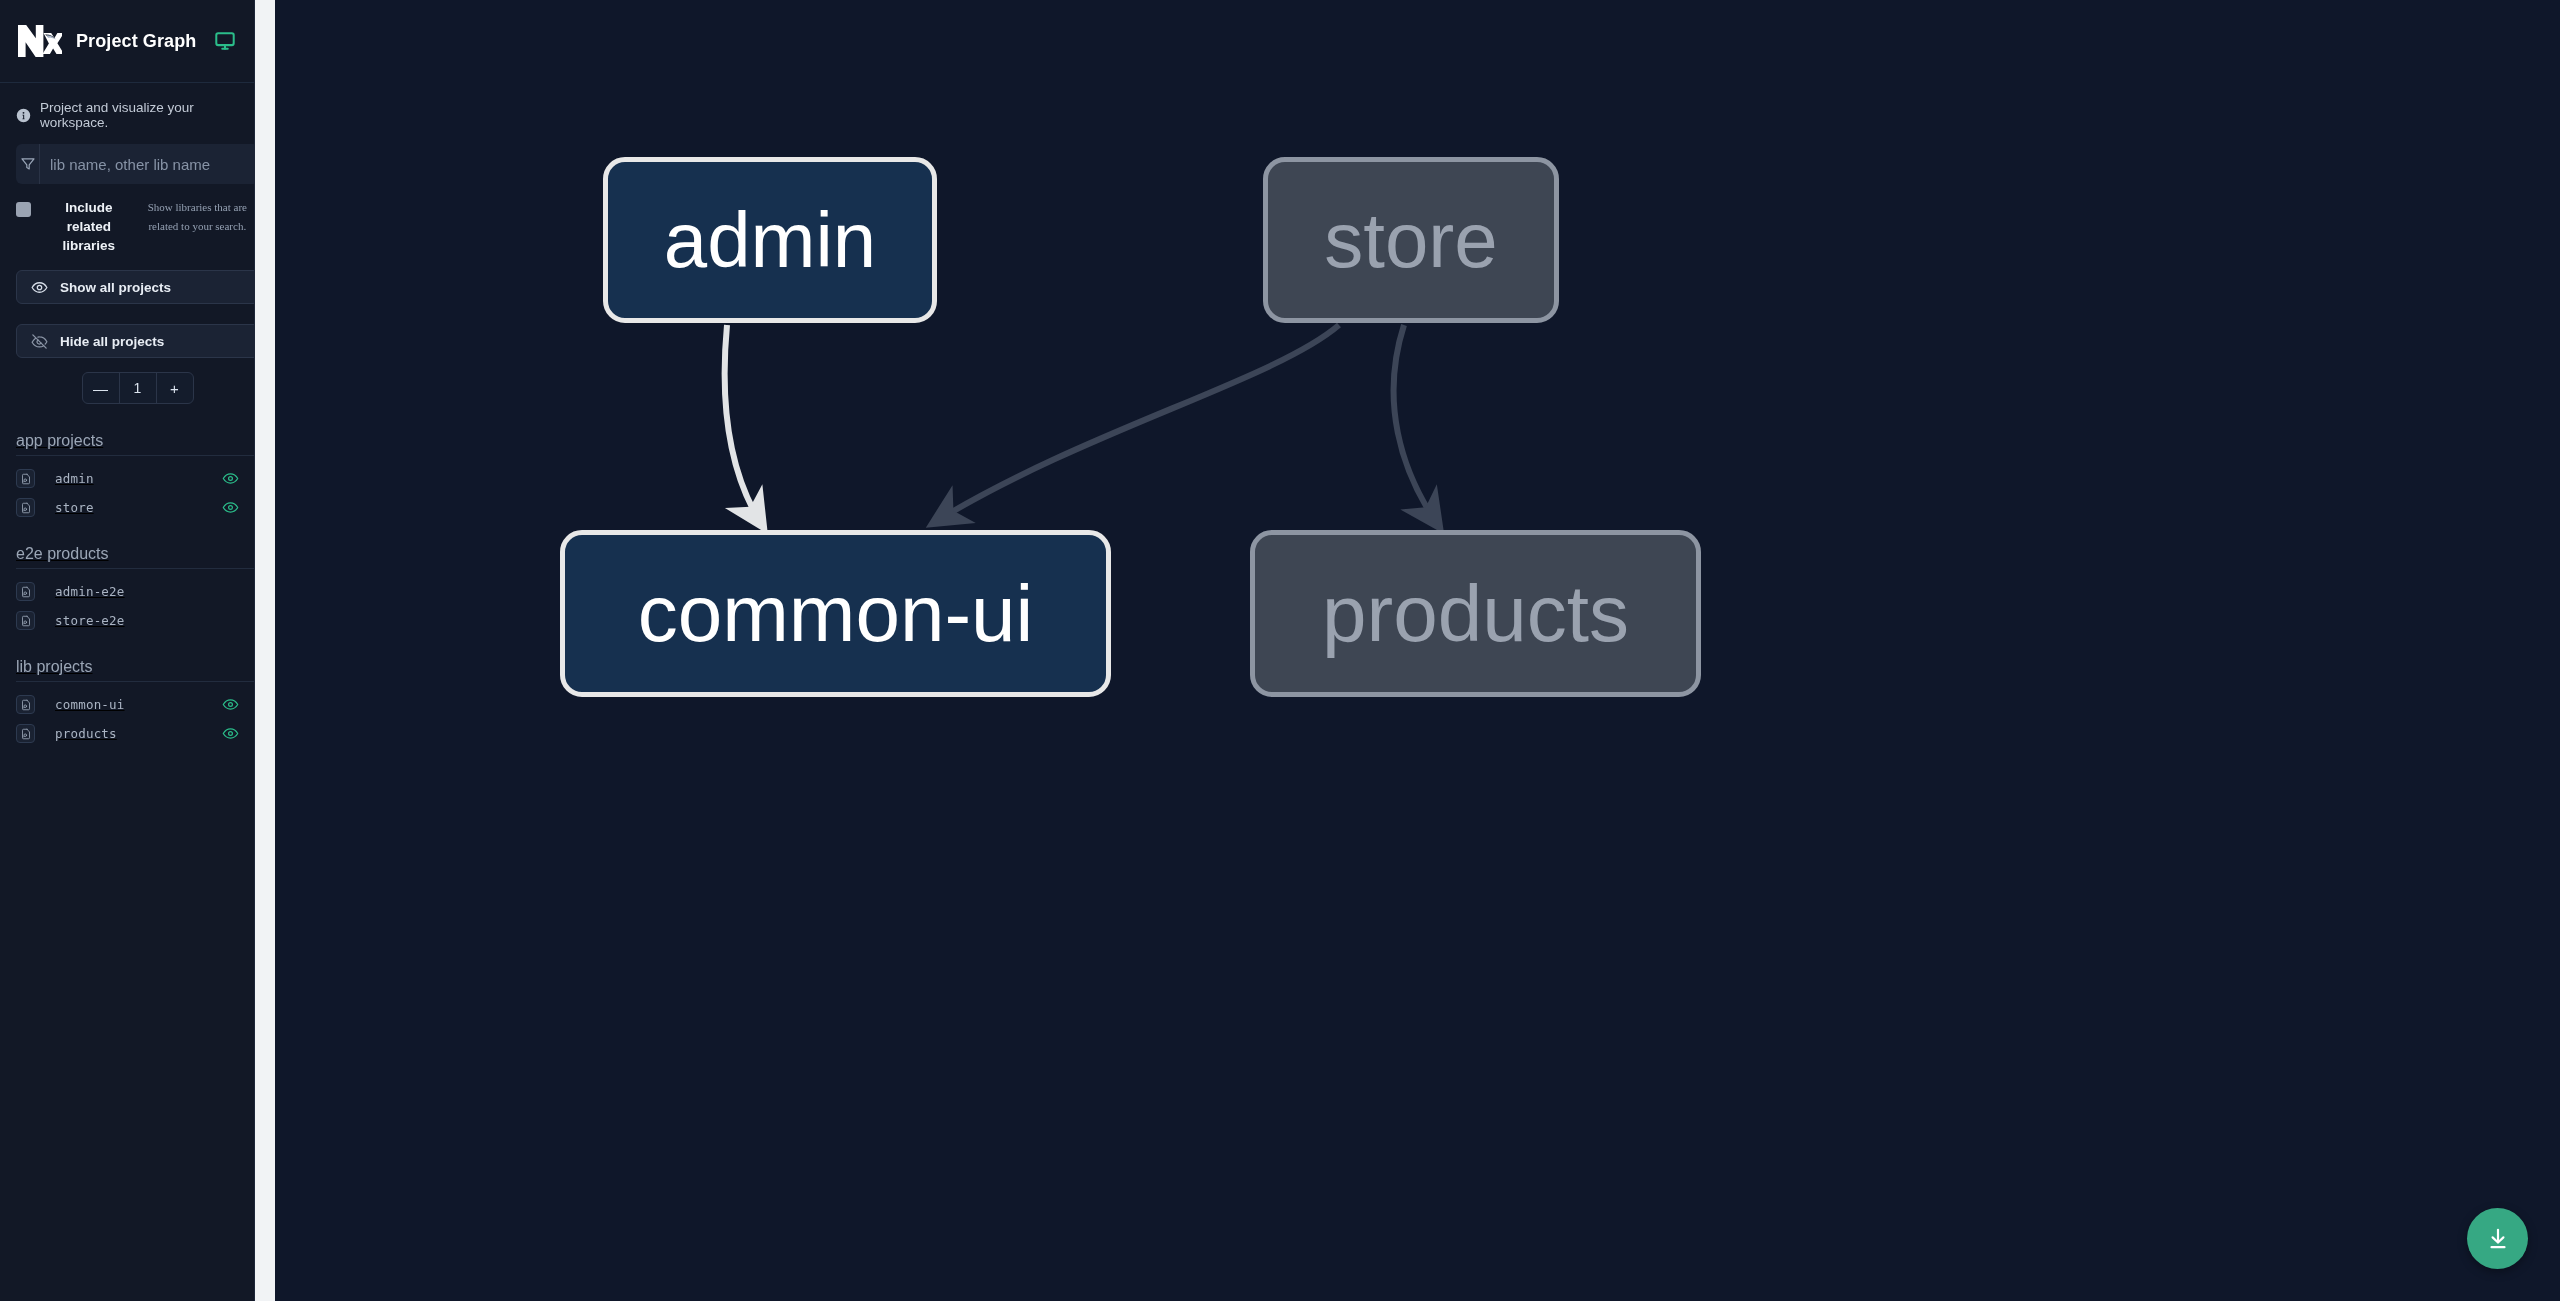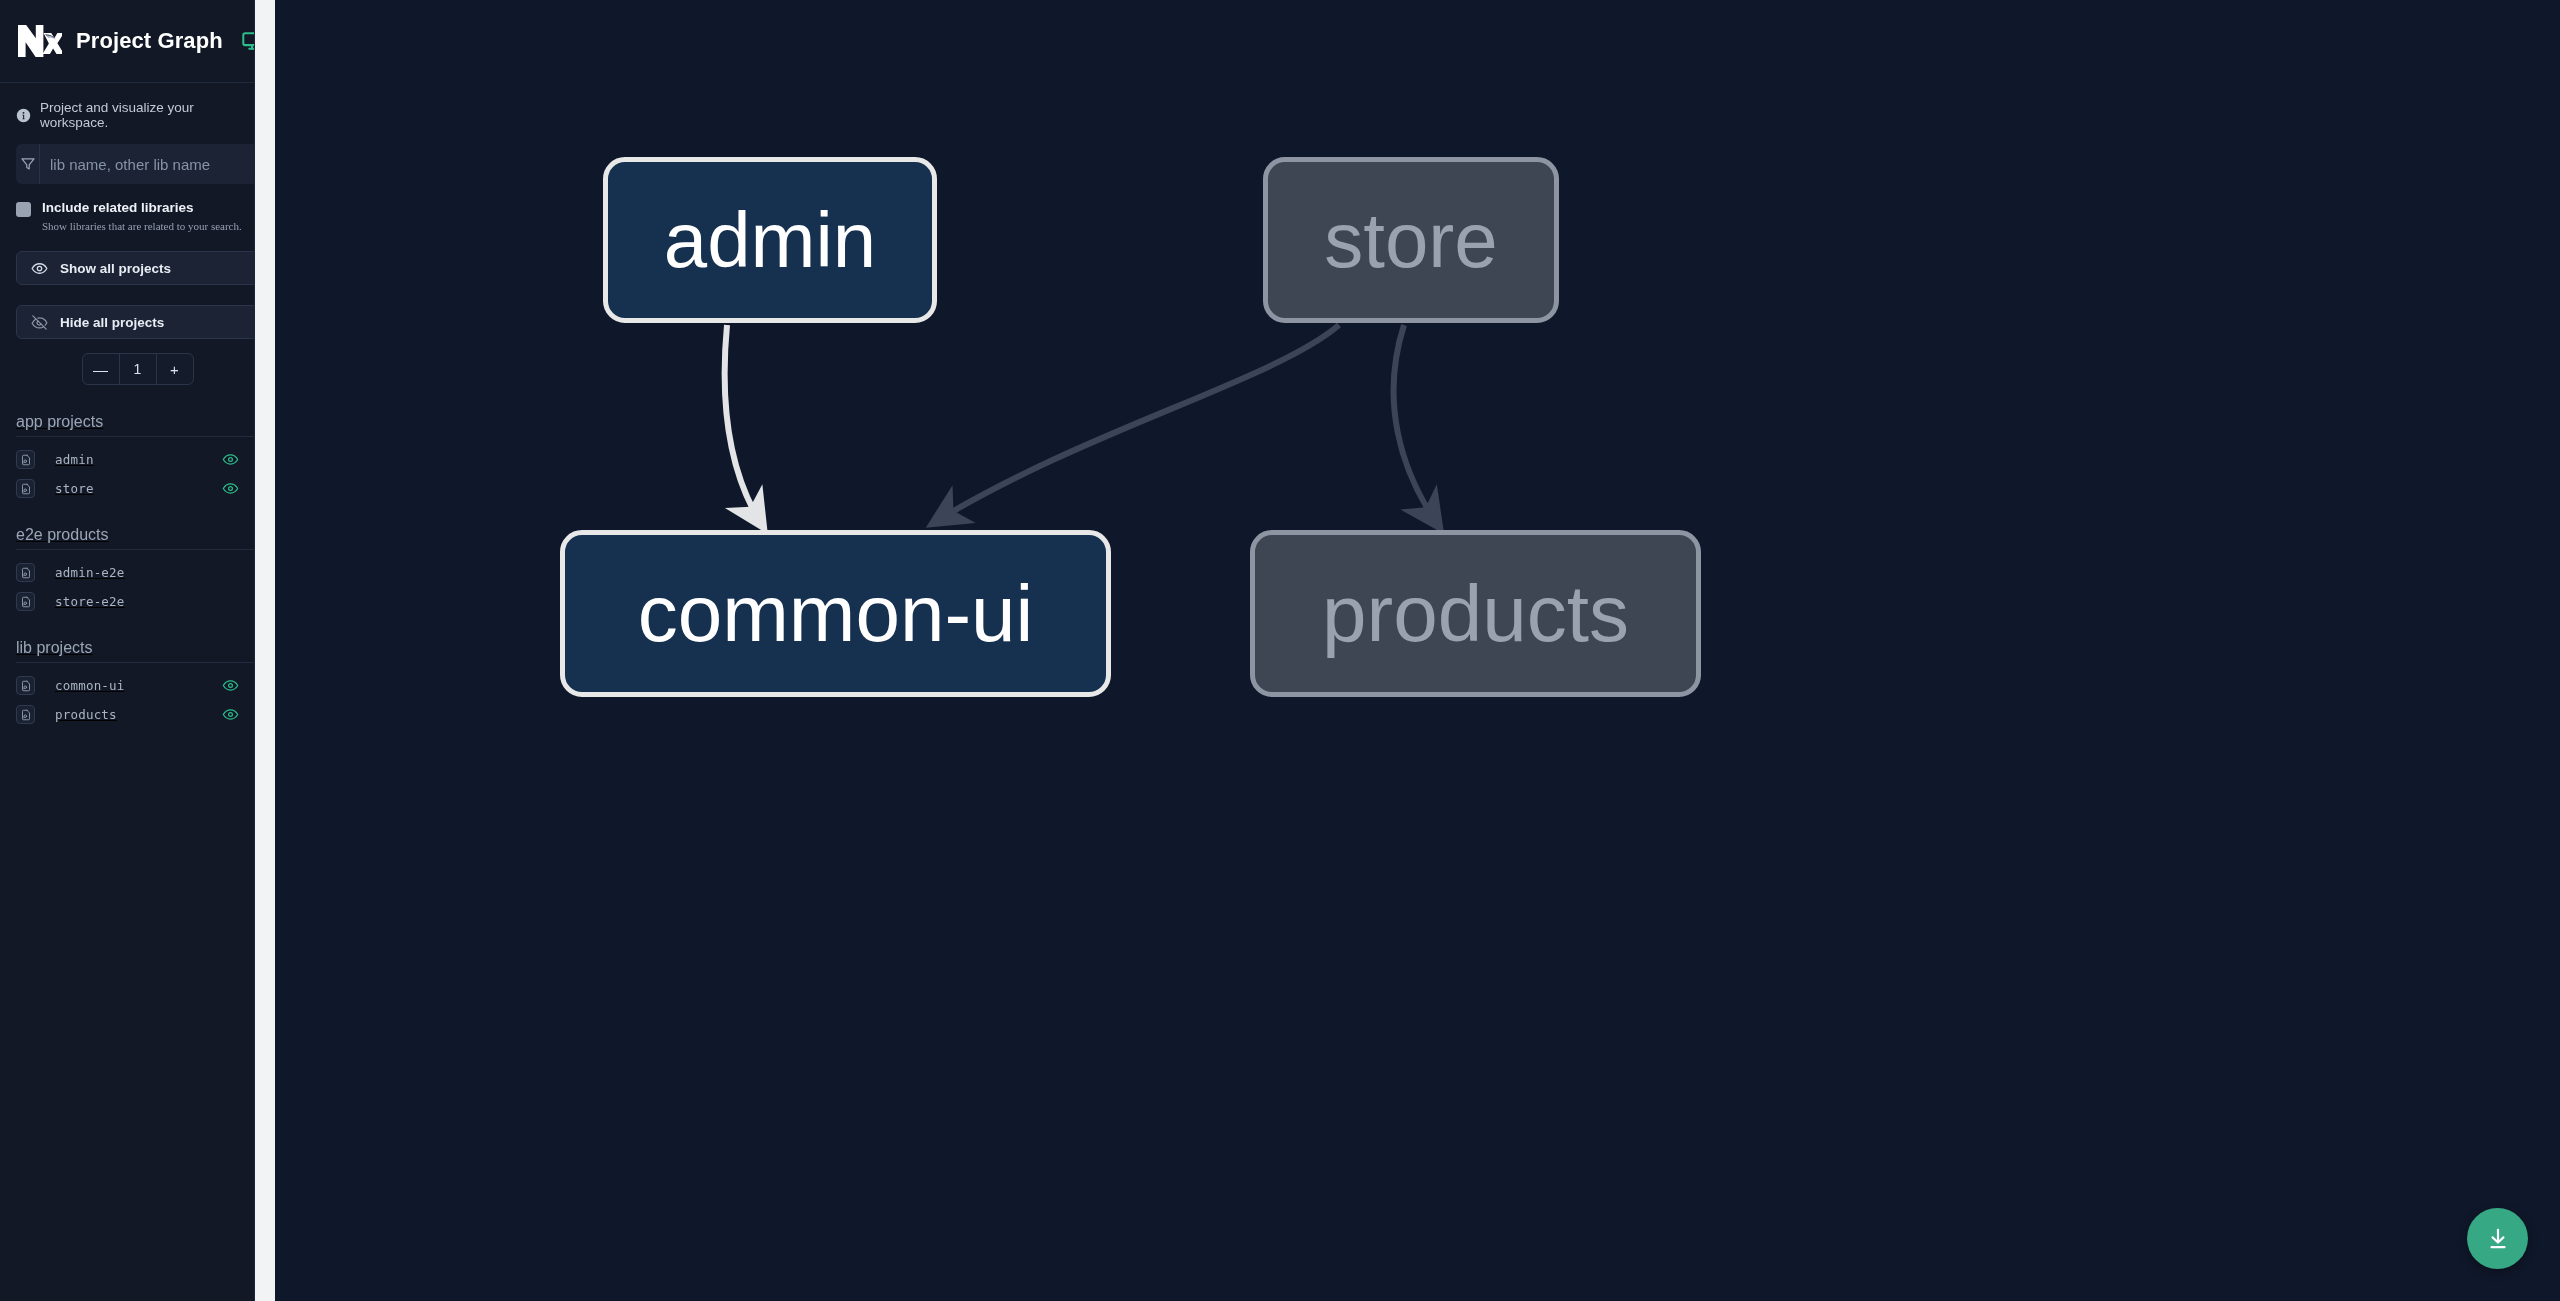--- a/index.html
+++ b/index.html
@@ -29,21 +29,21 @@
 
   .sb-header {
     height: 83px; flex: 0 0 83px;
     display: flex; align-items: center;
     padding-left: 16px;
     border-bottom: 1px solid #1e2a3d;
     gap: 14px;
   }
   .nx-logo { width: 46px; height: 40px; display:block; }
   .sb-title {
-    color: #ffffff; font-size: 22px; font-weight: 700; letter-spacing: .1px;
+    color: #ffffff; font-size: 18px; font-weight: 700; letter-spacing: .1px;
   }
   .monitor-icon { width: 22px; height: 22px; display:block; margin-left: 4px; }
 
   .sb-tagline {
     display: flex; align-items: center; gap: 9px;
     padding: 17px 16px 14px 16px;
     color: #c2cad6; font-size: 13.5px;
   }
   .info-icon { width: 15px; height: 15px; flex:0 0 15px; display:block; }
 
@@ -69,21 +69,21 @@
 
   .check-row { display: flex; gap: 11px; margin-bottom: 4px; }
   .checkbox {
     width: 15px; height: 15px; flex: 0 0 15px; margin-top: 4px;
     border-radius: 3px; background: #9aa3b2;
     display:flex; align-items:center; justify-content:center;
   }
   .checkbox.white { background: #ffffff; }
   .checkbox.checked { background: #2bbd8a; }
   .checkbox .tick { width:11px; height:11px; display:block; }
-  .check-texts { display:flex; flex-direction:column; }
+  .check-texts { display:flex; flex-direction:row;text-align:center; }
   .check-title { color: #eef2f7; font-size: 13.5px; font-weight: 700; line-height: 19px; }
   .check-desc { color: #94a0b2; font-size: 11px; line-height: 19px; max-width: 200px; font-family: Liberation Serif, serif; }
 
   .btn-stack { margin: 15px 0 13px 0; display: flex; flex-direction: column; gap: 20px; }
   .sb-btn {
     width: 243px; height: 34px;
     background: #1b2334; border: 1px solid #2b3549; border-radius: 6px;
     display: flex; align-items: center; gap: 12px;
     padding-left: 14px;
     color: #e8edf4; font-size: 13.5px; font-weight: 700;

